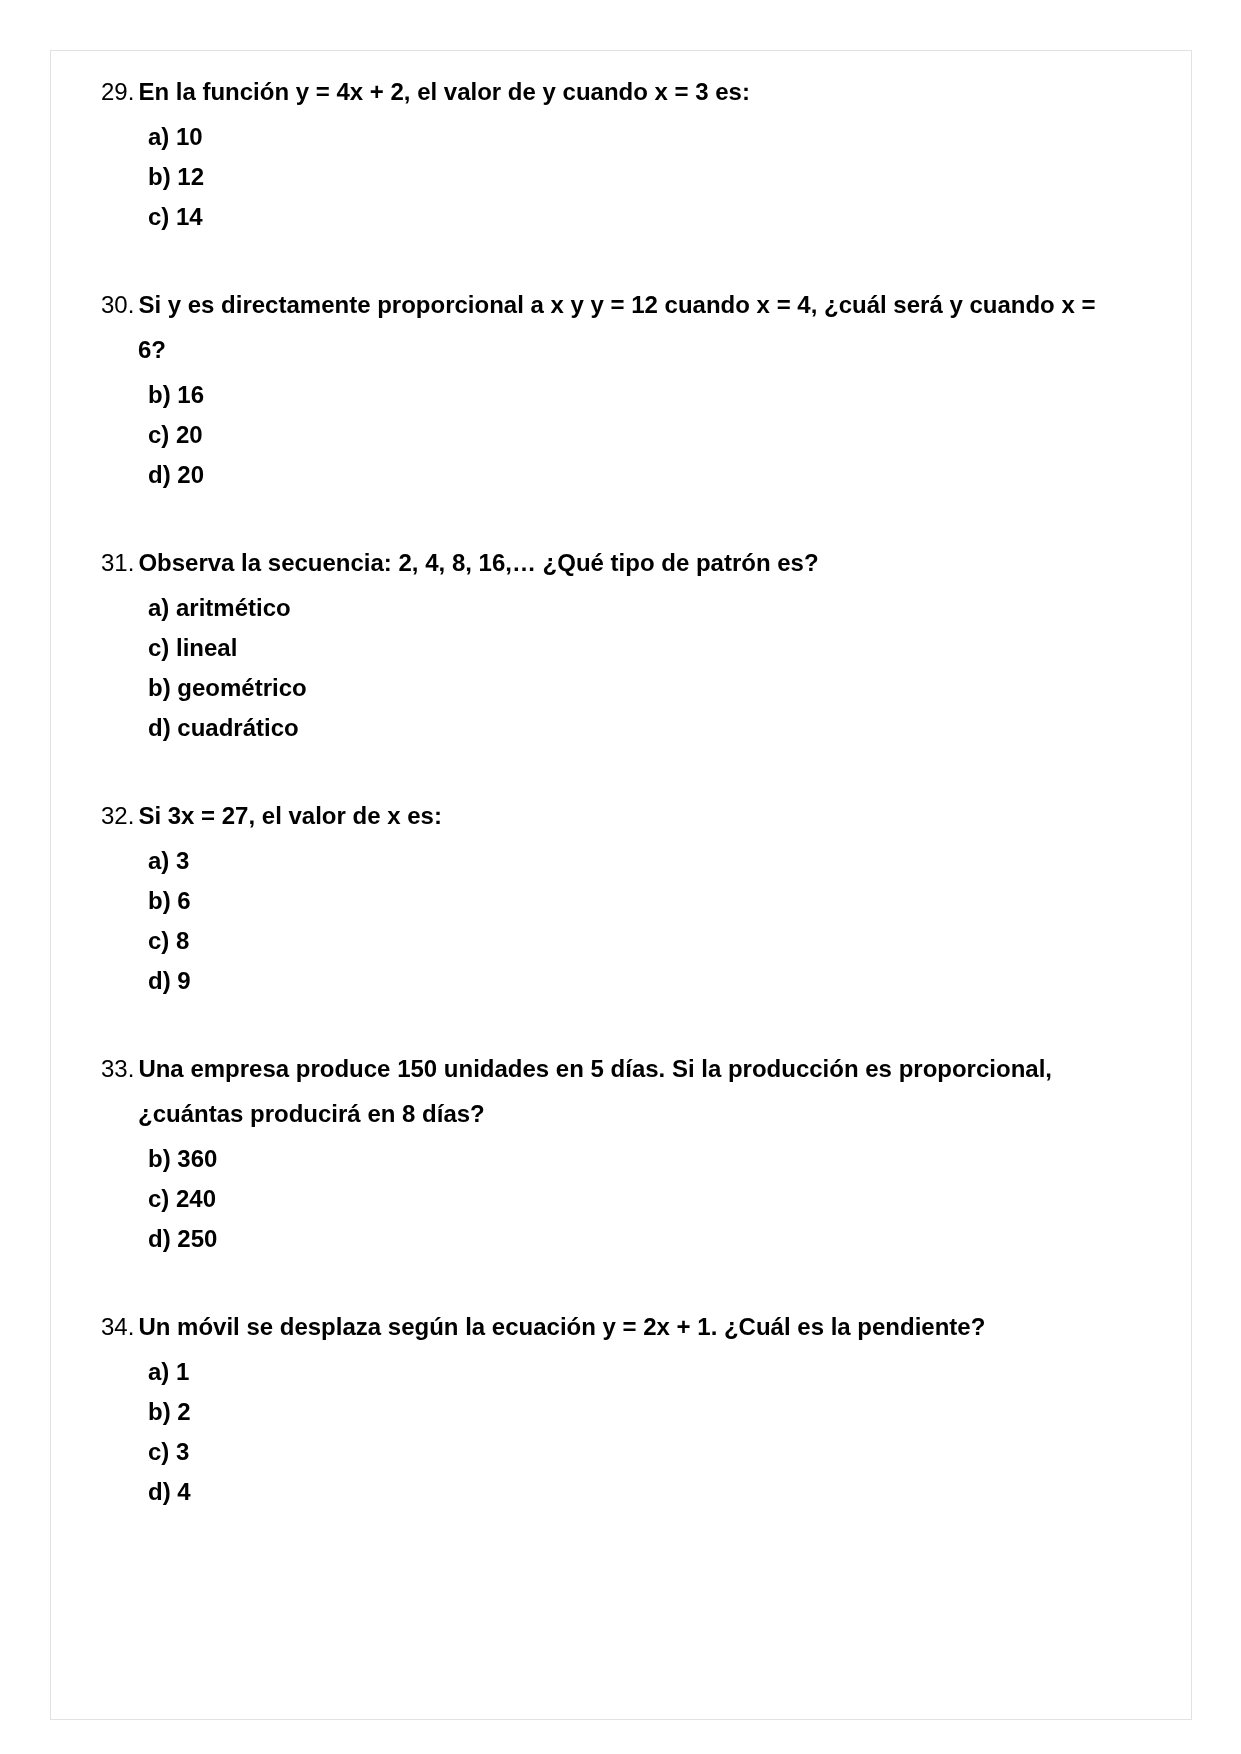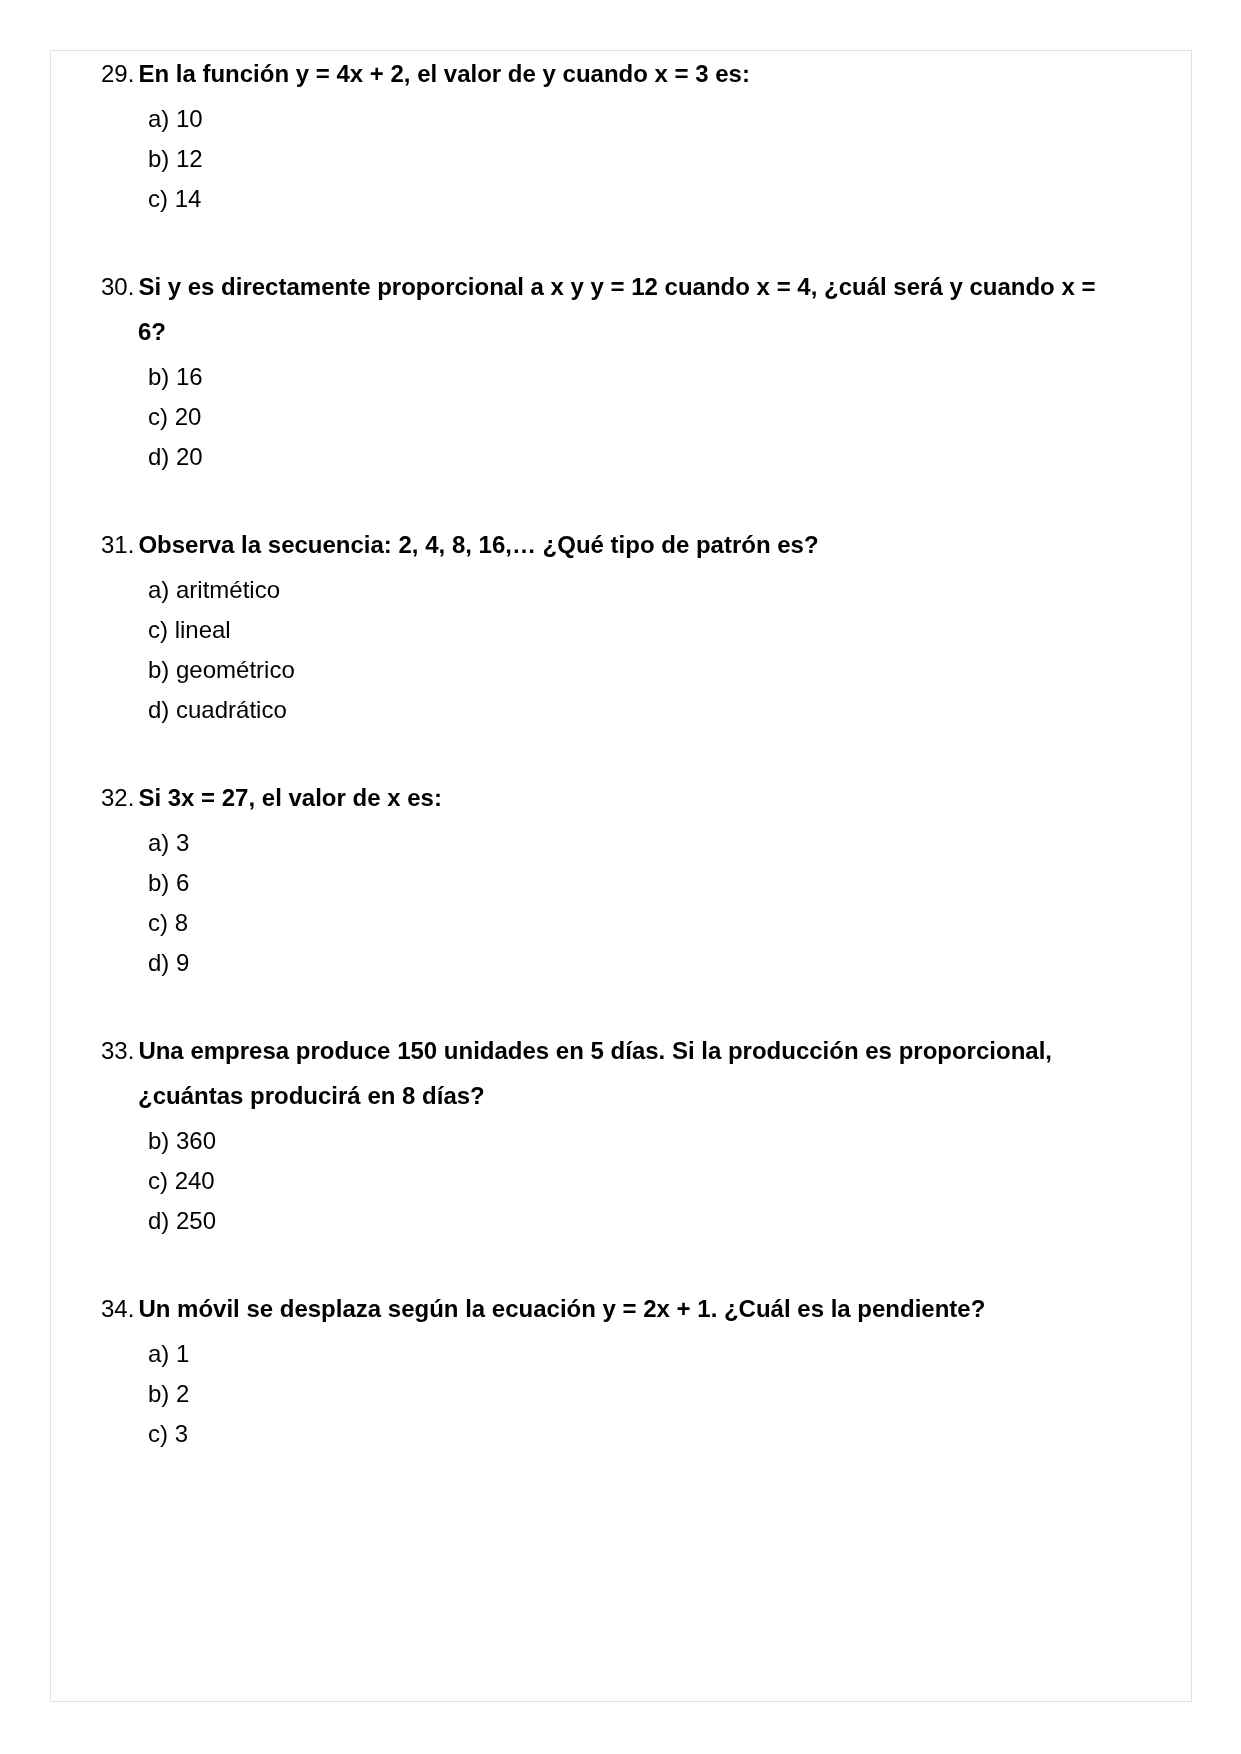--- a/index.html
+++ b/index.html
@@ -16,20 +16,21 @@
   }
   .doc-page {
     position: absolute;
     left: 50px;
     top: 50px;
     width: 1140px;
     height: 1650px;
     background: #ffffff;
     border: 1px solid #e2e2e2;
     box-sizing: content-box;
+    padding-top: 18px;
     overflow: hidden;
   }
   .question {
     margin: 0 0 45px 50px;
   }
   .q-title {
     margin: 0 0 3px 0;
     padding-left: 37px;
     text-indent: -37px;
     max-width: 975px;
@@ -38,21 +39,21 @@
     font-weight: bold;
   }
   .q-num {
     font-weight: normal;
     margin-right: 4px;
   }
   .option {
     margin: 0 0 0 47px;
     font-size: 24px;
     line-height: 40px;
-    font-weight: normal;
+    font-weight: bold;
   }
 </style>
 </head>
 <body>
 
 <div class="doc-page">
 
   <div class="question">
     <p class="q-title"><span class="q-num">29.</span><span class="q-text">En la función y = 4x + 2, el valor de y cuando x = 3 es:</span></p>
     <p class="option">a) 10</p>
@@ -88,15 +89,16 @@
     <p class="option">b) 360</p>
     <p class="option">c) 240</p>
     <p class="option">d) 250</p>
   </div>
 
   <div class="question">
     <p class="q-title"><span class="q-num">34.</span><span class="q-text">Un móvil se desplaza según la ecuación y = 2x + 1. ¿Cuál es la pendiente?</span></p>
     <p class="option">a) 1</p>
     <p class="option">b) 2</p>
     <p class="option">c) 3</p>
+    <p class="option">d) 4</p>
   </div>
 
 </div>
 
 </body></html>

